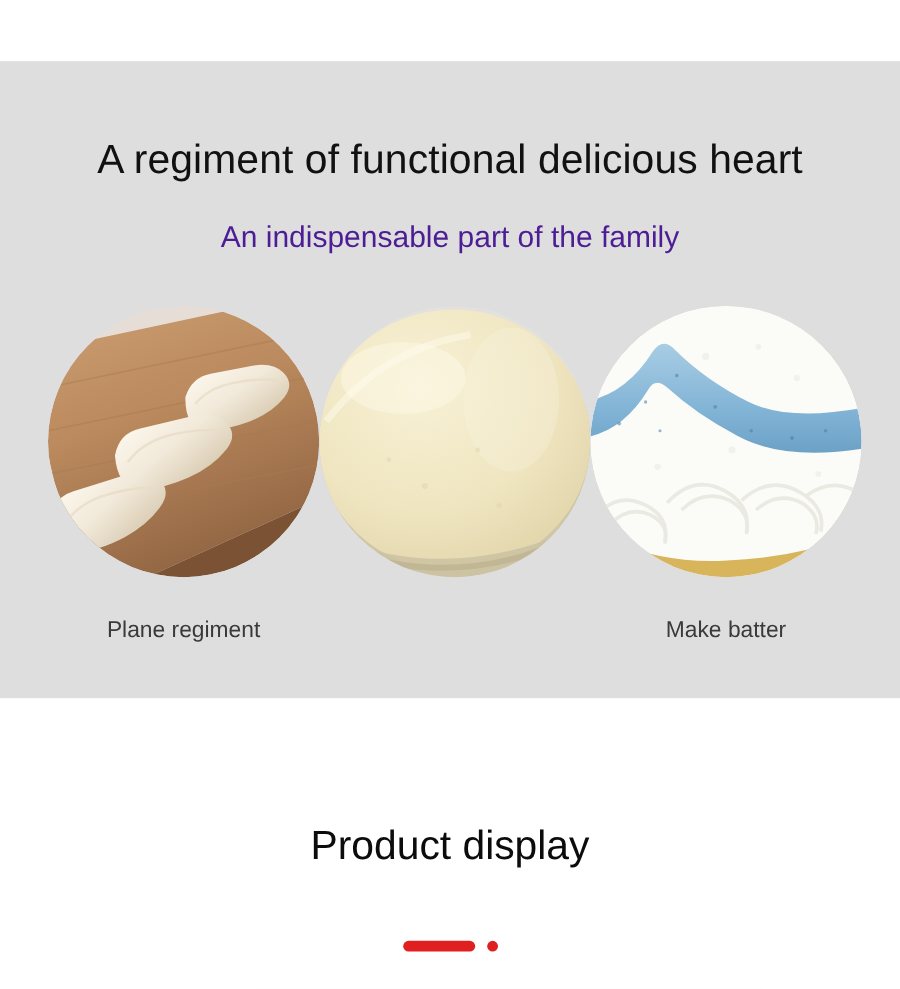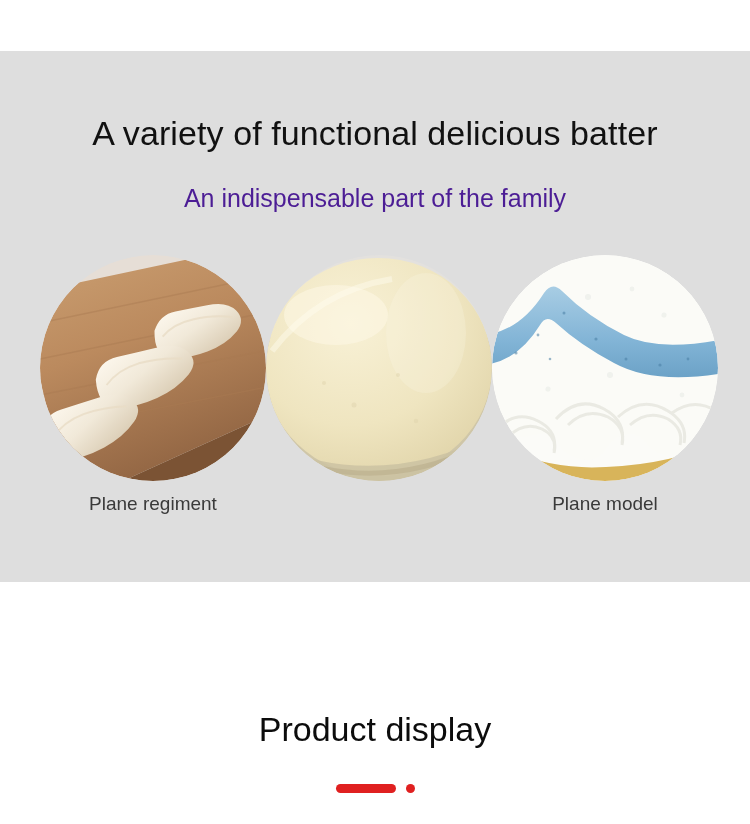--- a/index.html
+++ b/index.html
@@ -70,41 +70,41 @@
   .thumb {
     width: 226px;
     height: 226px;
     border-radius: 50%;
     overflow: hidden;
     position: relative;
   }
   .thumb svg { display: block; width: 226px; height: 226px; }
 
   .step-caption {
-    margin-top: 12px;
+    margin-top: 34px;
     font-size: 19px;
     font-weight: 300;
     color: #3a3a3a;
     white-space: nowrap;
     text-align: right;
   }
 
   
   .product-section {
     position: absolute;
     left: 0;
     top: 582px;
     width: 750px;
     height: 242px;
     background: #ffffff;
   }
   .product-title {
     position: absolute;
     left: 0;
-    top: 128px;
+    top: 104px;
     width: 750px;
     text-align: center;
     font-size: 34px;
     font-weight: 400;
     color: #0c0c0c;
     white-space: nowrap;
   }
   .divider {
     position: absolute;
     left: 0;
@@ -126,21 +126,21 @@
     border-radius: 50%;
     background: #e02020;
     margin-left: 10px;
   }
 </style>
 </head>
 <body>
 
 <div class="feature-panel">
 
-  <div class="headline">A variety of functional delicious batter</div>
+  <div class="headline">A regiment of functional delicious heart</div>
 
   <div class="subhead">An indispensable part of the family</div>
 
   <div class="circle-row">
 
     <div class="step">
       <div class="thumb">
         <svg viewBox="0 0 226 226" xmlns="http://www.w3.org/2000/svg">
           <defs>
             <linearGradient id="boardG" x1="0" y1="0" x2="0.4" y2="1">
@@ -279,21 +279,21 @@
               <circle cx="96" cy="42" r="3"></circle>
                 <circle cx="140" cy="34" r="2.4"></circle>
               <circle cx="172" cy="60" r="2.6"></circle>
                 <circle cx="118" cy="120" r="3"></circle>
               <circle cx="56" cy="134" r="2.6"></circle>
                 <circle cx="190" cy="140" r="2.4"></circle>
             </g>
           </g>
         </svg>
       </div>
-      <div class="step-caption">Plane model</div>
+      <div class="step-caption">Make batter</div>
     </div>
 
   </div>
 </div>
 
 <div class="product-section">
   <div class="product-title">Product display</div>
 
   <div class="divider">
     <div class="divider-bar"></div>

